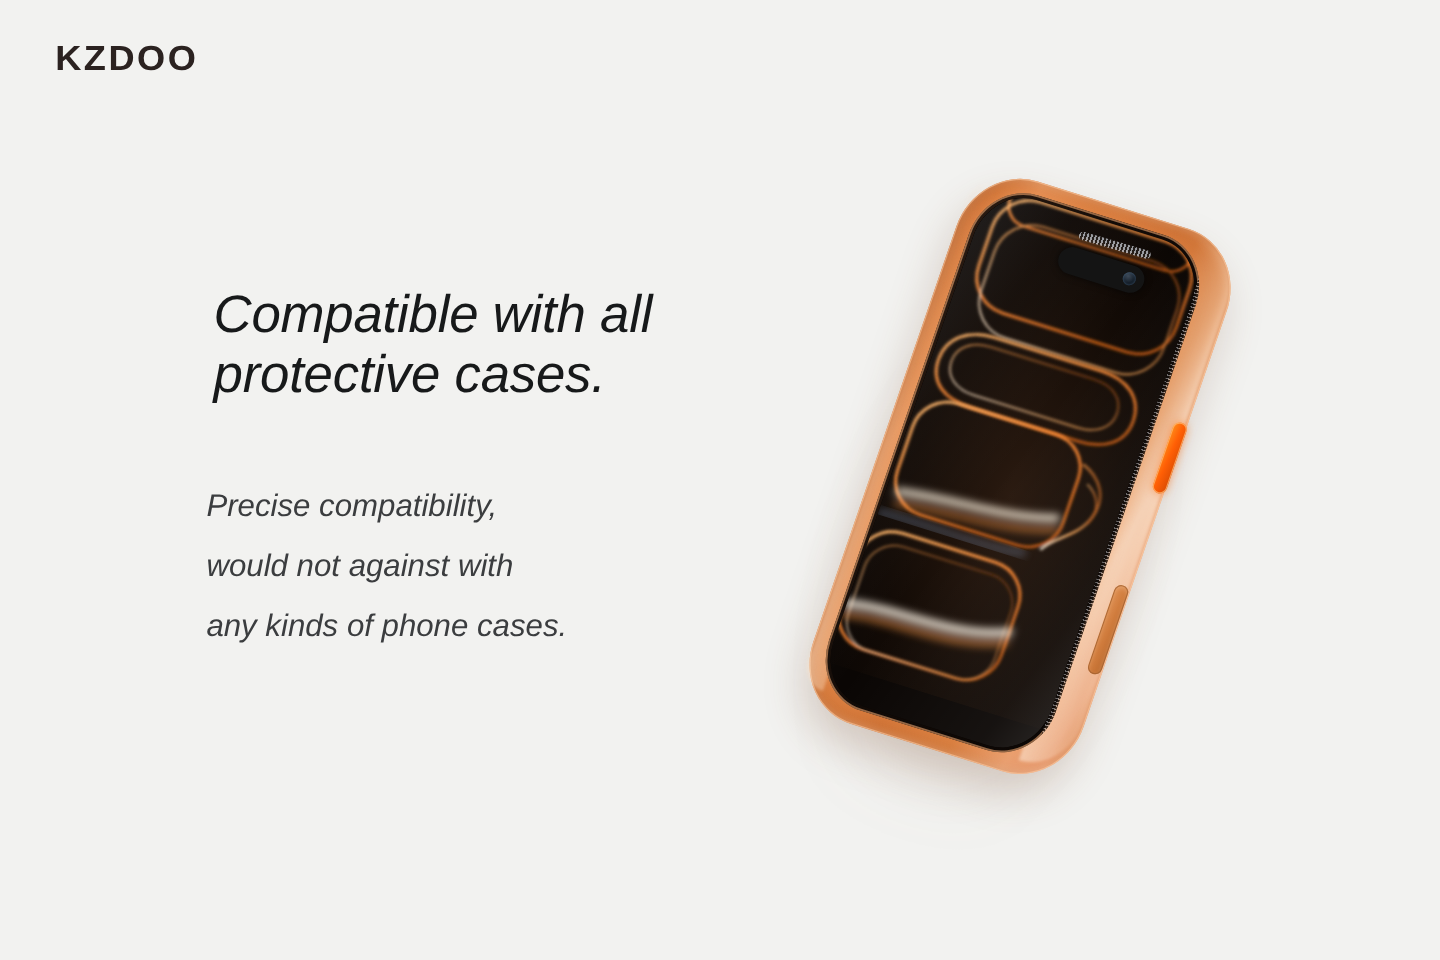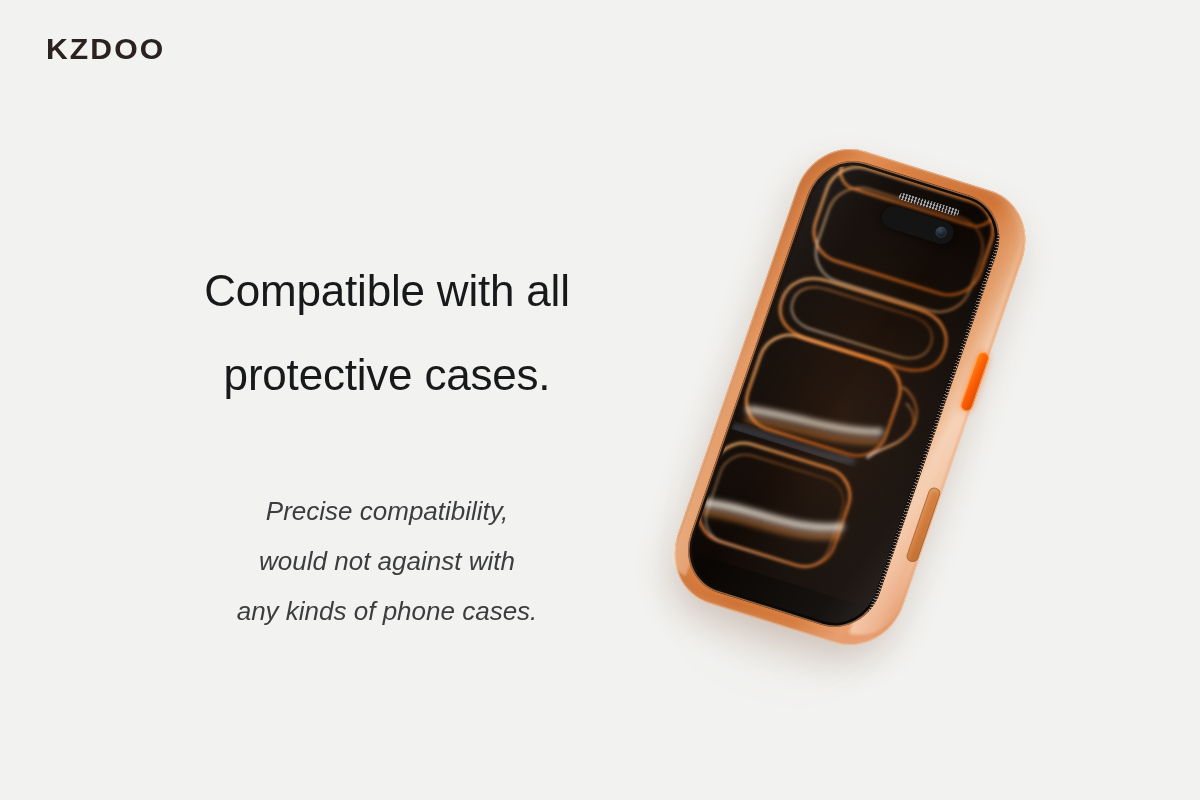--- a/index.html
+++ b/index.html
@@ -39,25 +39,26 @@
   
   #copy-block {
     position: absolute;
     left: 172px;
     top: 232px;
     width: 430px;
   }
   #headline {
     font-size: 44px;
     font-weight: 400;
-    line-height: 84px;
+    line-height: 50px;
     color: #17191a;
     letter-spacing: -0.2px;
-    margin: 17px;
+    margin: 6px;
     white-space: pre-line;
+    font-style: italic;
   }
   #subcopy {
     margin: 0;
     padding-top: 52px;
     font-size: 26px;
     font-weight: 400;
     line-height: 50px;
     color: #3b3d3f;
     letter-spacing: 0px;
     white-space: pre-line;
@@ -271,21 +272,21 @@
     border-radius: 7px;
     background: linear-gradient(96deg, #e09255 0%, #d07c3d 50%, #bb6a2e 100%);
     box-shadow:
       inset 0 0 0 1px rgba(160,95,45,0.75),
       inset 0 2px 4px rgba(255,220,185,0.35);
   }
 </style>
 </head>
 <body>
 
-<div id="stage" style="background: rgb(242, 242, 240); text-align: center;">
+<div id="stage" style="background: rgb(242, 242, 240);">
 
   <div id="brand-logo">
     <span class="logo-text" style="color: rgb(43, 34, 32);">KZDOO</span>
   </div>
 
   <div id="copy-block">
     <h1 id="headline" style="color: rgb(23, 25, 26);">Compatible with all
 protective cases.</h1>
     <p id="subcopy" style="color: rgb(59, 61, 63);">Precise compatibility,
 would not against with

